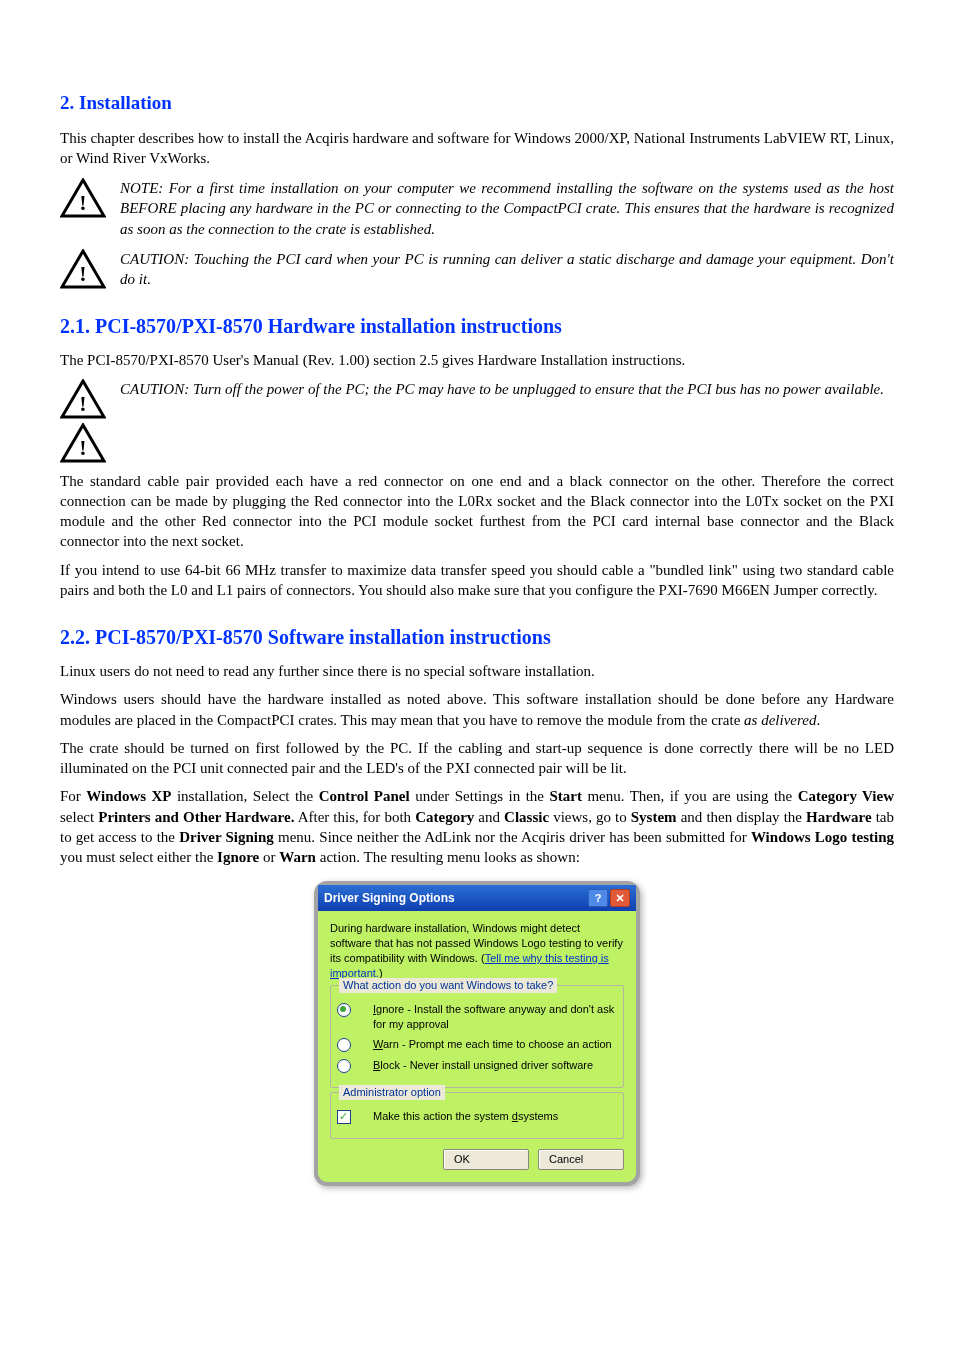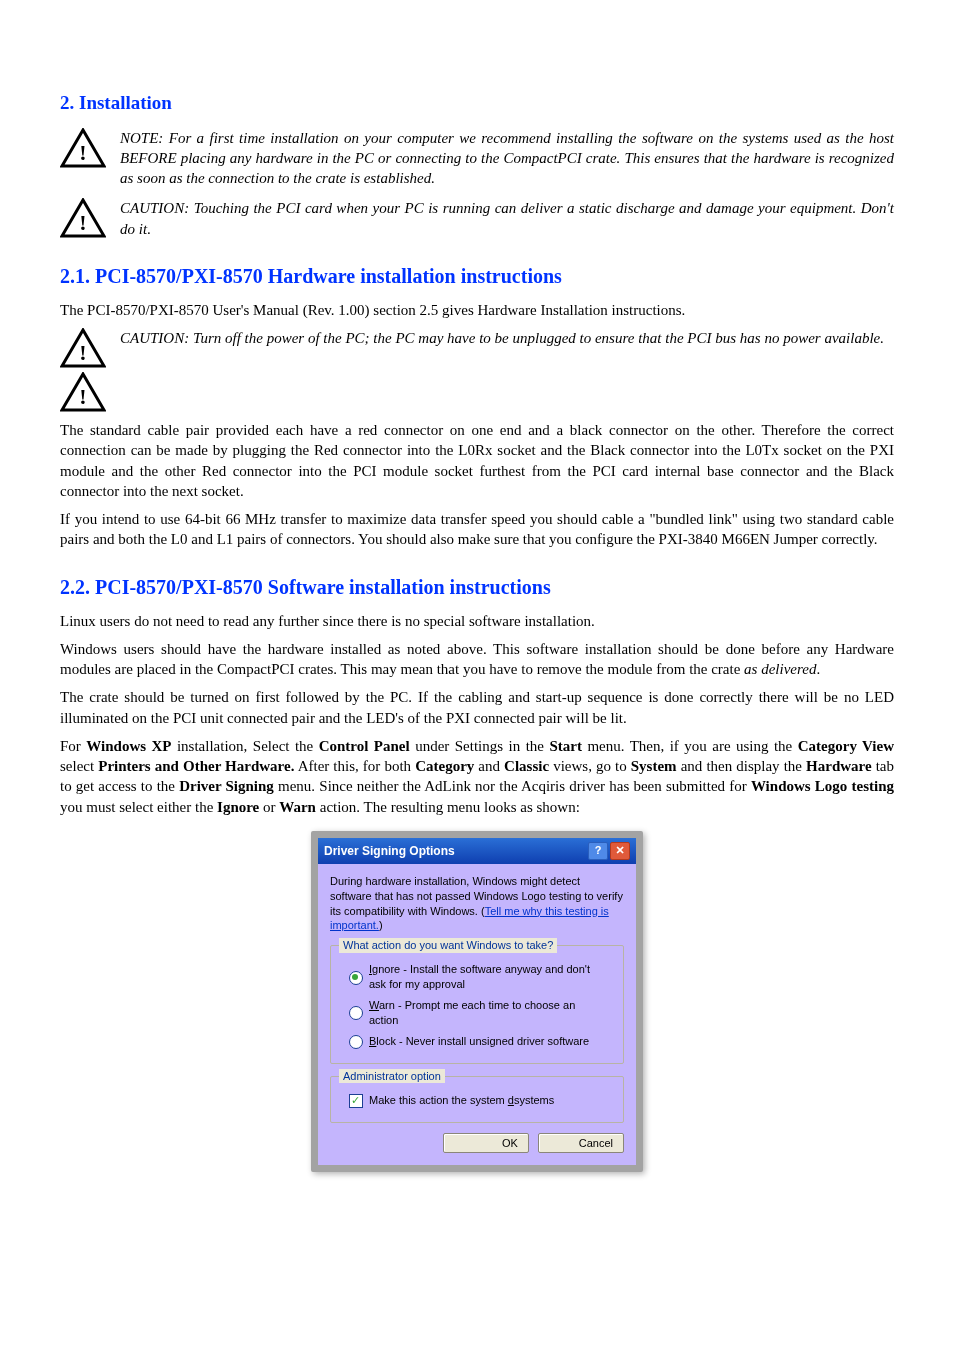--- a/index.html
+++ b/index.html
@@ -6,46 +6,47 @@
   .page{width:954px;min-height:1351px;margin:0 auto;position:relative;padding:60px 60px 40px 60px;box-sizing:border-box}
   .h2{color:#0033ff;font-weight:bold;font-size:19px;margin:30px 0 12px}
   .h3{color:#0033ff;font-weight:bold;font-size:20px;margin:24px 0 10px}
   .p{margin:8px 0;text-align:justify}
   .caution-row{display:flex;align-items:flex-start;gap:14px;margin:10px 0}
   .caution-row .text{flex:1;text-align:justify}
   .tri{width:46px;height:40px;flex:0 0 46px;display:inline-block;position:relative}
   .bold-it{font-style:italic;font-weight:normal}
   .bold{font-weight:bold}
   .dialog-wrap{text-align:center;margin-top:14px}
-  .dialog{display:inline-block;width:318px;border:7px solid #a3a3a3;background:#c4b5fd;text-align:left;font-family:Tahoma,Arial,sans-serif;font-size:11px;color:#000;border-radius:2px;box-shadow:2px 2px 6px rgba(0,0,0,.3)}
+  .dialog{display:inline-block;width:318px;border:4px solid #a3a3a3;background:#bef264;text-align:left;font-family:Tahoma,Arial,sans-serif;font-size:11px;color:#000;border-radius:13px;box-shadow:2px 2px 6px rgba(0,0,0,.3)}
   .titlebar{background:linear-gradient(#2a6fd6,#0f3fb0);color:#fff;font-weight:bold;font-size:12px;padding:4px 6px;display:flex;align-items:center}
   .titlebar .t{flex:1}
   .tb-btn{width:18px;height:16px;display:inline-flex;align-items:center;justify-content:center;font-weight:bold;font-family:Tahoma,Arial,sans-serif;font-size:11px;margin-left:2px;border-radius:2px}
   .tb-help{background:#4f8ae8;color:#fff;border:1px solid #2a5fbd}
   .tb-close{background:#e05a3a;color:#fff;border:1px solid #b33a1e}
   .dlg-body{padding:10px 12px 12px}
   .dlg-body .intro{color:#000;line-height:1.35}
   .dlg-body .intro .link{color:#0033cc;text-decoration:underline;cursor:pointer}
-  .fieldset{border:1px solid #b8b4a4;border-radius:2px;margin-top:12px;padding:10px 18px 8px;position:relative}
+  .fieldset{border:1px solid #b8b4a4;border-radius:2px;margin-top:4px;padding:10px 6px 8px;position:relative}
   .legend{position:absolute;top:-8px;left:8px;background:#ece9d8;color:#003399;padding:0 4px;font-size:11px}
-  .opt{display:flex;align-items:center;gap:6px;margin:6px 0;color:#000}
+  .opt{display:flex;align-items:flex-start;gap:22px;margin:6px 0;color:#000}
   .radio{width:12px;height:12px;border:1px solid #1c3f94;border-radius:50%;background:#fff;display:inline-block;position:relative;flex:0 0 12px;margin-top:1px}
   .radio.checked::after{content:"";position:absolute;left:2px;top:2px;width:6px;height:6px;border-radius:50%;background:#39a539}
   .chk{width:12px;height:12px;border:1px solid #1c3f94;background:#fff;display:inline-block;position:relative;flex:0 0 12px;margin-top:1px}
   .chk.checked::after{content:"";position:absolute;left:1px;top:-2px;font-size:11px;color:#39a539;content:"\2713"}
   .accel{text-decoration:underline}
   .btnrow{text-align:right;margin-top:10px}
-  .btn{display:inline-block;min-width:64px;text-align:right;background:#ece9d8;border:1px solid #8a867a;border-radius:2px;padding:2px 10px;margin-left:6px;font-family:Tahoma,Arial,sans-serif;font-size:11px;box-shadow:inset 1px 1px #fff}
+  .btn{display:inline-block;min-width:64px;text-align:left;background:#ece9d8;border:1px solid #8a867a;border-radius:2px;padding:2px 10px;margin-left:6px;font-family:Tahoma,Arial,sans-serif;font-size:11px;box-shadow:inset 1px 1px #fff}
 </style>
 </head>
 <body>
 
 <div class="page">
 
   <div class="h2">2. Installation</div>
+  <div class="p">This chapter describes how to install the Acqiris hardware and software for Windows 2000/XP, National Instruments LabVIEW RT, Linux, or Wind River VxWorks.</div>
 
   <div class="caution-row">
     <span class="tri">
       <svg viewBox="0 0 46 40">
           <polygon points="23,2 44,38 2,38" fill="none" stroke="#000" stroke-width="3"></polygon>
           <text x="23" y="32" text-anchor="middle" font-size="22" font-family="Times" font-weight="bold">!</text>
         </svg>
     </span>
     <div class="text">
       <span class="bold-it">NOTE:</span><span class="bold-it"> For a first time installation on your computer we recommend installing the software on the systems used as the host BEFORE placing any hardware in the PC or connecting to the CompactPCI crate. This ensures that the hardware is recognized as soon as the connection to the crate is established.</span>
@@ -82,21 +83,21 @@
   <div class="caution-row" style="margin:4px 0">
     <span class="tri">
       <svg viewBox="0 0 46 40">
           <polygon points="23,2 44,38 2,38" fill="none" stroke="#000" stroke-width="3"></polygon>
           <text x="23" y="32" text-anchor="middle" font-size="22" font-family="Times" font-weight="bold">!</text>
         </svg>
     </span>
   </div>
 
   <div class="p">The standard cable pair provided each have a red connector on one end and a black connector on the other. Therefore the correct connection can be made by plugging the Red connector into the L0Rx socket and the Black connector into the L0Tx socket on the PXI module and the other Red connector into the PCI module socket furthest from the PCI card internal base connector and the Black connector into the next socket.</div>
-  <div class="p">If you intend to use 64-bit 66 MHz transfer to maximize data transfer speed you should cable a "bundled link" using two standard cable pairs and both the L0 and L1 pairs of connectors. You should also make sure that you configure the PXI-3840 M66EN Jumper correctly.</div>
+  <div class="p">If you intend to use 64-bit 66 MHz transfer to maximize data transfer speed you should cable a "bundled link" using two standard cable pairs and both the L0 and L1 pairs of connectors. You should also make sure that you configure the PXI-7690 M66EN Jumper correctly.</div>
 
   <div class="h3">2.2. PCI-8570/PXI-8570 Software installation instructions</div>
   <div class="p">Linux users do not need to read any further since there is no special software installation.</div>
 
   <div class="p">
     <span>Windows users should have the hardware installed as noted above. This software installation should be done before any Hardware modules are placed in the CompactPCI crates. This may mean that you have to remove the module from the crate </span><span class="bold-it">as delivered</span><span>.</span>
   </div>
 
   <div class="p">The crate should be turned on first followed by the PC. If the cabling and start-up sequence is done correctly there will be no LED illuminated on the PCI unit connected pair and the LED's of the PXI connected pair will be lit.</div>
 

